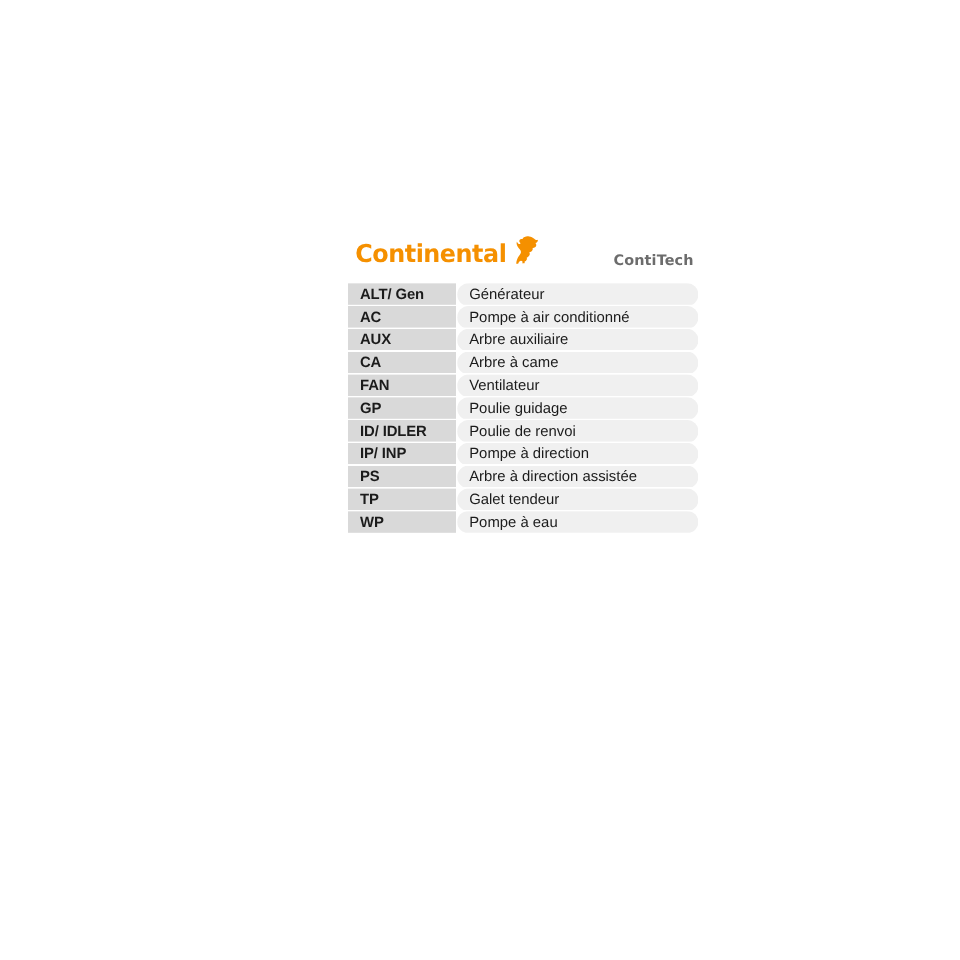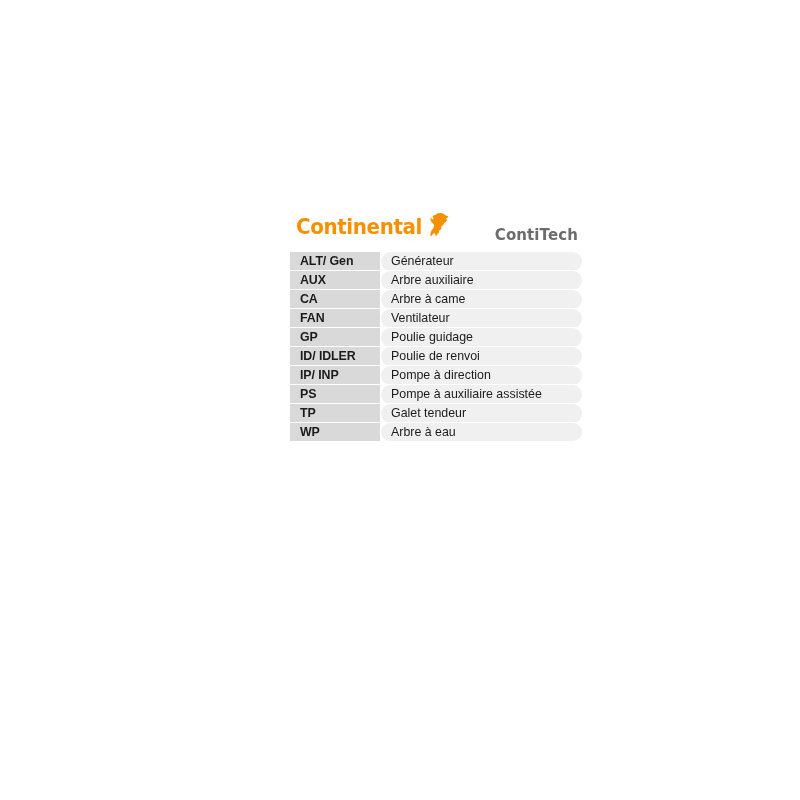--- a/index.html
+++ b/index.html
@@ -16,21 +16,21 @@
   #page {
     position: relative;
     width: 800px;
     height: 800px;
     background: #ffffff;
     overflow: hidden;
   }
   #card {
     position: absolute;
     left: 254px;
-    top: 204px;
+    top: 188px;
     width: 292px;
     padding-left: 36px;
   }
   
   .brand-row {
     position: relative;
     height: 48px;
     background: #ffffff;
     display: flex;
     align-items: center;
@@ -58,21 +58,21 @@
     height: 24px;
     margin-left: 1px;
     margin-bottom: 1px;
   }
   .brand-horse svg { display:block; }
   .brand-sub {
     position: absolute;
     right: 4px;
     top: 22px;
     font-family: "DejaVu Sans", sans-serif;
-    font-size: 15px;
+    font-size: 12px;
     font-weight: 700;
     color: #6c6c6c;
     letter-spacing: 0.1px;
   }
   
   table.legend {
     border-collapse: collapse;
     width: 292px;
     table-layout: fixed;
   }
@@ -118,20 +118,24 @@
       <div class="brand-sub">ContiTech</div>
     </div>
 
     <table class="legend">
       <tbody>
         <tr>
           <td class="code">ALT/ Gen</td>
           <td class="desc">Générateur</td>
         </tr>
         <tr>
+          <td class="code">AC</td>
+          <td class="desc">Pompe à air conditionné</td>
+        </tr>
+        <tr>
           <td class="code">AUX</td>
           <td class="desc">Arbre auxiliaire</td>
         </tr>
         <tr>
           <td class="code">CA</td>
           <td class="desc">Arbre à came</td>
         </tr>
         <tr>
           <td class="code">FAN</td>
           <td class="desc">Ventilateur</td>
@@ -143,27 +147,27 @@
         <tr>
           <td class="code">ID/ IDLER</td>
           <td class="desc">Poulie de renvoi</td>
         </tr>
         <tr>
           <td class="code">IP/ INP</td>
           <td class="desc">Pompe à direction</td>
         </tr>
         <tr>
           <td class="code">PS</td>
-          <td class="desc">Pompe à auxiliaire assistée</td>
+          <td class="desc">Arbre à direction assistée</td>
         </tr>
         <tr>
           <td class="code">TP</td>
           <td class="desc">Galet tendeur</td>
         </tr>
         <tr>
           <td class="code">WP</td>
-          <td class="desc">Arbre à eau</td>
+          <td class="desc">Pompe à eau</td>
         </tr>
       </tbody>
     </table>
 
   </div>
 </div>
 
 </body></html>

